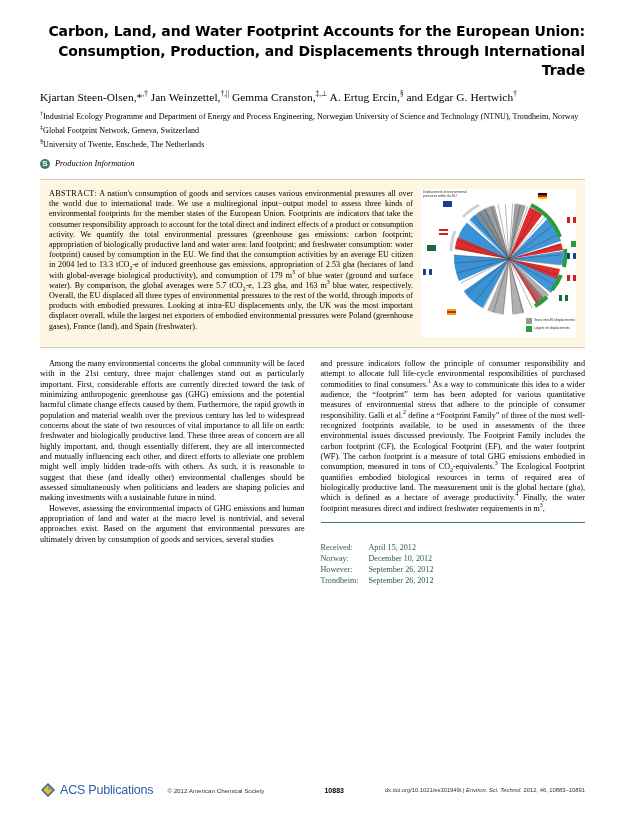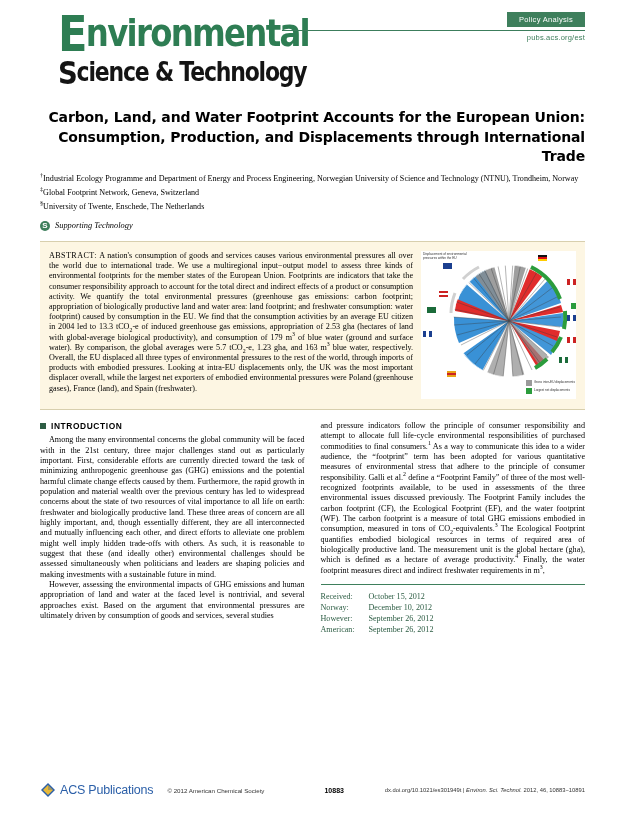--- a/index.html
+++ b/index.html
@@ -212,21 +212,21 @@
     margin:0 0 4px 0;
   }
   .sec-head .sq{
     width:6px;height:6px;background:#2d5d44;display:inline-block;
   }
 
   
   .dates{
     margin-top:8px;
     border-top:1px solid #3e7f5c;
-    padding-top:7px;
+    padding-top:20px;
     font-size:8.1px;
     line-height:10.6px;
     color:#2d5d44;
   }
   .dates table{border-collapse:collapse;}
   .dates td{padding:0 0 .5px 0;vertical-align:top;}
   .dates td.lbl{width:48px;}
 
   
   .footer{
@@ -275,41 +275,33 @@
   }
   .doi i{font-style:italic;}
   sup{line-height:0;font-size:.72em;vertical-align:super;}
   sub{line-height:0;font-size:.72em;vertical-align:sub;}
 </style>
 </head>
 <body>
 
 <div class="page">
 
-  <div class="masthead">
-    <div class="logo">
-      <div class="logo-line1"><span class="cap">E</span><span>nvironmental</span></div>
-      <div class="logo-line2"><span class="cap">S</span><span>cience &amp; Technology</span></div>
-    </div>
-    <div class="rule"></div>
-    <div class="policy-tag">Policy Analysis</div>
-    <div class="pubs-url">pubs.acs.org/est</div>
-  </div>
 
   <h1 class="title">Carbon, Land, and Water Footprint Accounts for the European Union: Consumption, Production, and Displacements through International Trade</h1>
+  <div class="authors">Kjartan Steen-Olsen,*<sup>,†</sup> Jan Weinzettel,<sup>†,||</sup> Gemma Cranston,<sup>‡,⊥</sup> A. Ertug Ercin,<sup>§</sup> and Edgar G. Hertwich<sup>†</sup></div>
 
   <div class="affil">
       <p><sup>†</sup>Industrial Ecology Programme and Department of Energy and Process Engineering, Norwegian University of Science and Technology (NTNU), Trondheim, Norway</p>
       <p><sup>‡</sup>Global Footprint Network, Geneva, Switzerland</p>
       <p><sup>§</sup>University of Twente, Enschede, The Netherlands</p>
     </div>
 
   <div class="supporting">
     <span class="si-badge"></span>
-    <span>Supporting Technology</span>
+    <span>Production Information</span>
   </div>
 
   <div class="abstract-box">
     <div class="abstract-text">
       <span class="lead">ABSTRACT:</span>
       <span> A nation's consumption of goods and services causes various environmental pressures all over the world due to international trade. We use a multiregional input−output model to assess three kinds of environmental footprints for the member states of the European Union. Footprints are indicators that take the consumer responsibility approach to account for the total direct and indirect effects of a product or consumption activity. We quantify the total environmental pressures (greenhouse gas emissions: carbon footprint; appropriation of biologically productive land and water area: land footprint; and freshwater consumption: water footprint) caused by consumption in the EU. We find that the consumption activities by an average EU citizen in 2004 led to 13.3 tCO<sub>2</sub>-e of induced greenhouse gas emissions, appropriation of 2.53 gha (hectares of land with global-average biological productivity), and consumption of 179 m<sup>3</sup> of blue water (ground and surface water). By comparison, the global averages were 5.7 tCO<sub>2</sub>-e, 1.23 gha, and 163 m<sup>3</sup> blue water, respectively. Overall, the EU displaced all three types of environmental pressures to the rest of the world, through imports of products with embodied pressures. Looking at intra-EU displacements only, the UK was the most important displacer overall, while the largest net exporters of embodied environmental pressures were Poland (greenhouse gases), France (land), and Spain (freshwater).</span>
     </div>
     <div class="abstract-fig">
       <div class="toc-graphic">
         <div class="toc-caption">Displacement of environmental pressures within the EU</div>
@@ -431,48 +423,44 @@
               <i style="background:#2b9c3c"></i>
               <span>Largest net displacements</span>
             </div>
         </div>
       </div>
     </div>
   </div>
 
   <div class="body-cols">
     <div class="col">
-      <div class="sec-head">
-        <span class="sq"></span>
-        <span>INTRODUCTION</span>
-      </div>
       <p>Among the many environmental concerns the global community will be faced with in the 21st century, three major challenges stand out as particularly important. First, considerable efforts are currently directed toward the task of minimizing anthropogenic greenhouse gas (GHG) emissions and the potential harmful climate change effects caused by them. Furthermore, the rapid growth in population and material wealth over the previous century has led to widespread concerns about the state of two resources of vital importance to all life on earth: freshwater and biologically productive land. These three areas of concern are all highly important, and, though essentially different, they are all interconnected and mutually influencing each other, and direct efforts to alleviate one problem might well imply hidden trade-offs with others. As such, it is reasonable to suggest that these (and ideally other) environmental challenges should be assessed simultaneously when politicians and leaders are shaping policies and making investments with a sustainable future in mind.</p>
-      <p>However, assessing the environmental impacts of GHG emissions and human appropriation of land and water at the faced level is nontrivial, and several approaches exist. Based on the argument that environmental pressures are ultimately driven by consumption of goods and services, several studies</p>
+      <p>However, assessing the environmental impacts of GHG emissions and human appropriation of land and water at the macro level is nontrivial, and several approaches exist. Based on the argument that environmental pressures are ultimately driven by consumption of goods and services, several studies</p>
     </div>
 
     <div class="col">
       <p class="noindent">and pressure indicators follow the principle of consumer responsibility and attempt to allocate full life-cycle environmental responsibilities of purchased commodities to final consumers.<sup>1</sup> As a way to communicate this idea to a wider audience, the “footprint” term has been adopted for various quantitative measures of environmental stress that adhere to the principle of consumer responsibility. Galli et al.<sup>2</sup> define a “Footprint Family” of three of the most well-recognized footprints available, to be used in assessments of the three environmental issues discussed previously. The Footprint Family includes the carbon footprint (CF), the Ecological Footprint (EF), and the water footprint (WF). The carbon footprint is a measure of total GHG emissions embodied in consumption, measured in tons of CO<sub>2</sub>-equivalents.<sup>3</sup> The Ecological Footprint quantifies embodied biological resources in terms of required area of biologically productive land. The measurement unit is the global hectare (gha), which is defined as a hectare of average productivity.<sup>4</sup> Finally, the water footprint measures direct and indirect freshwater requirements in m<sup>3</sup>,</p>
 
       <div class="dates">
         <table>
           <tbody>
             <tr>
                 <td class="lbl">Received:</td>
-                <td>October 15, 2012</td>
+                <td>April 15, 2012</td>
               </tr>
             <tr>
                 <td class="lbl">Norway:</td>
                 <td>December 10, 2012</td>
               </tr>
             <tr>
                 <td class="lbl">However:</td>
                 <td>September 26, 2012</td>
               </tr>
             <tr>
-                <td class="lbl">American:</td>
+                <td class="lbl">Trondheim:</td>
                 <td>September 26, 2012</td>
               </tr>
           </tbody>
         </table>
       </div>
     </div>
   </div>
 
   <div class="footer">
     <div class="acs-logo">

